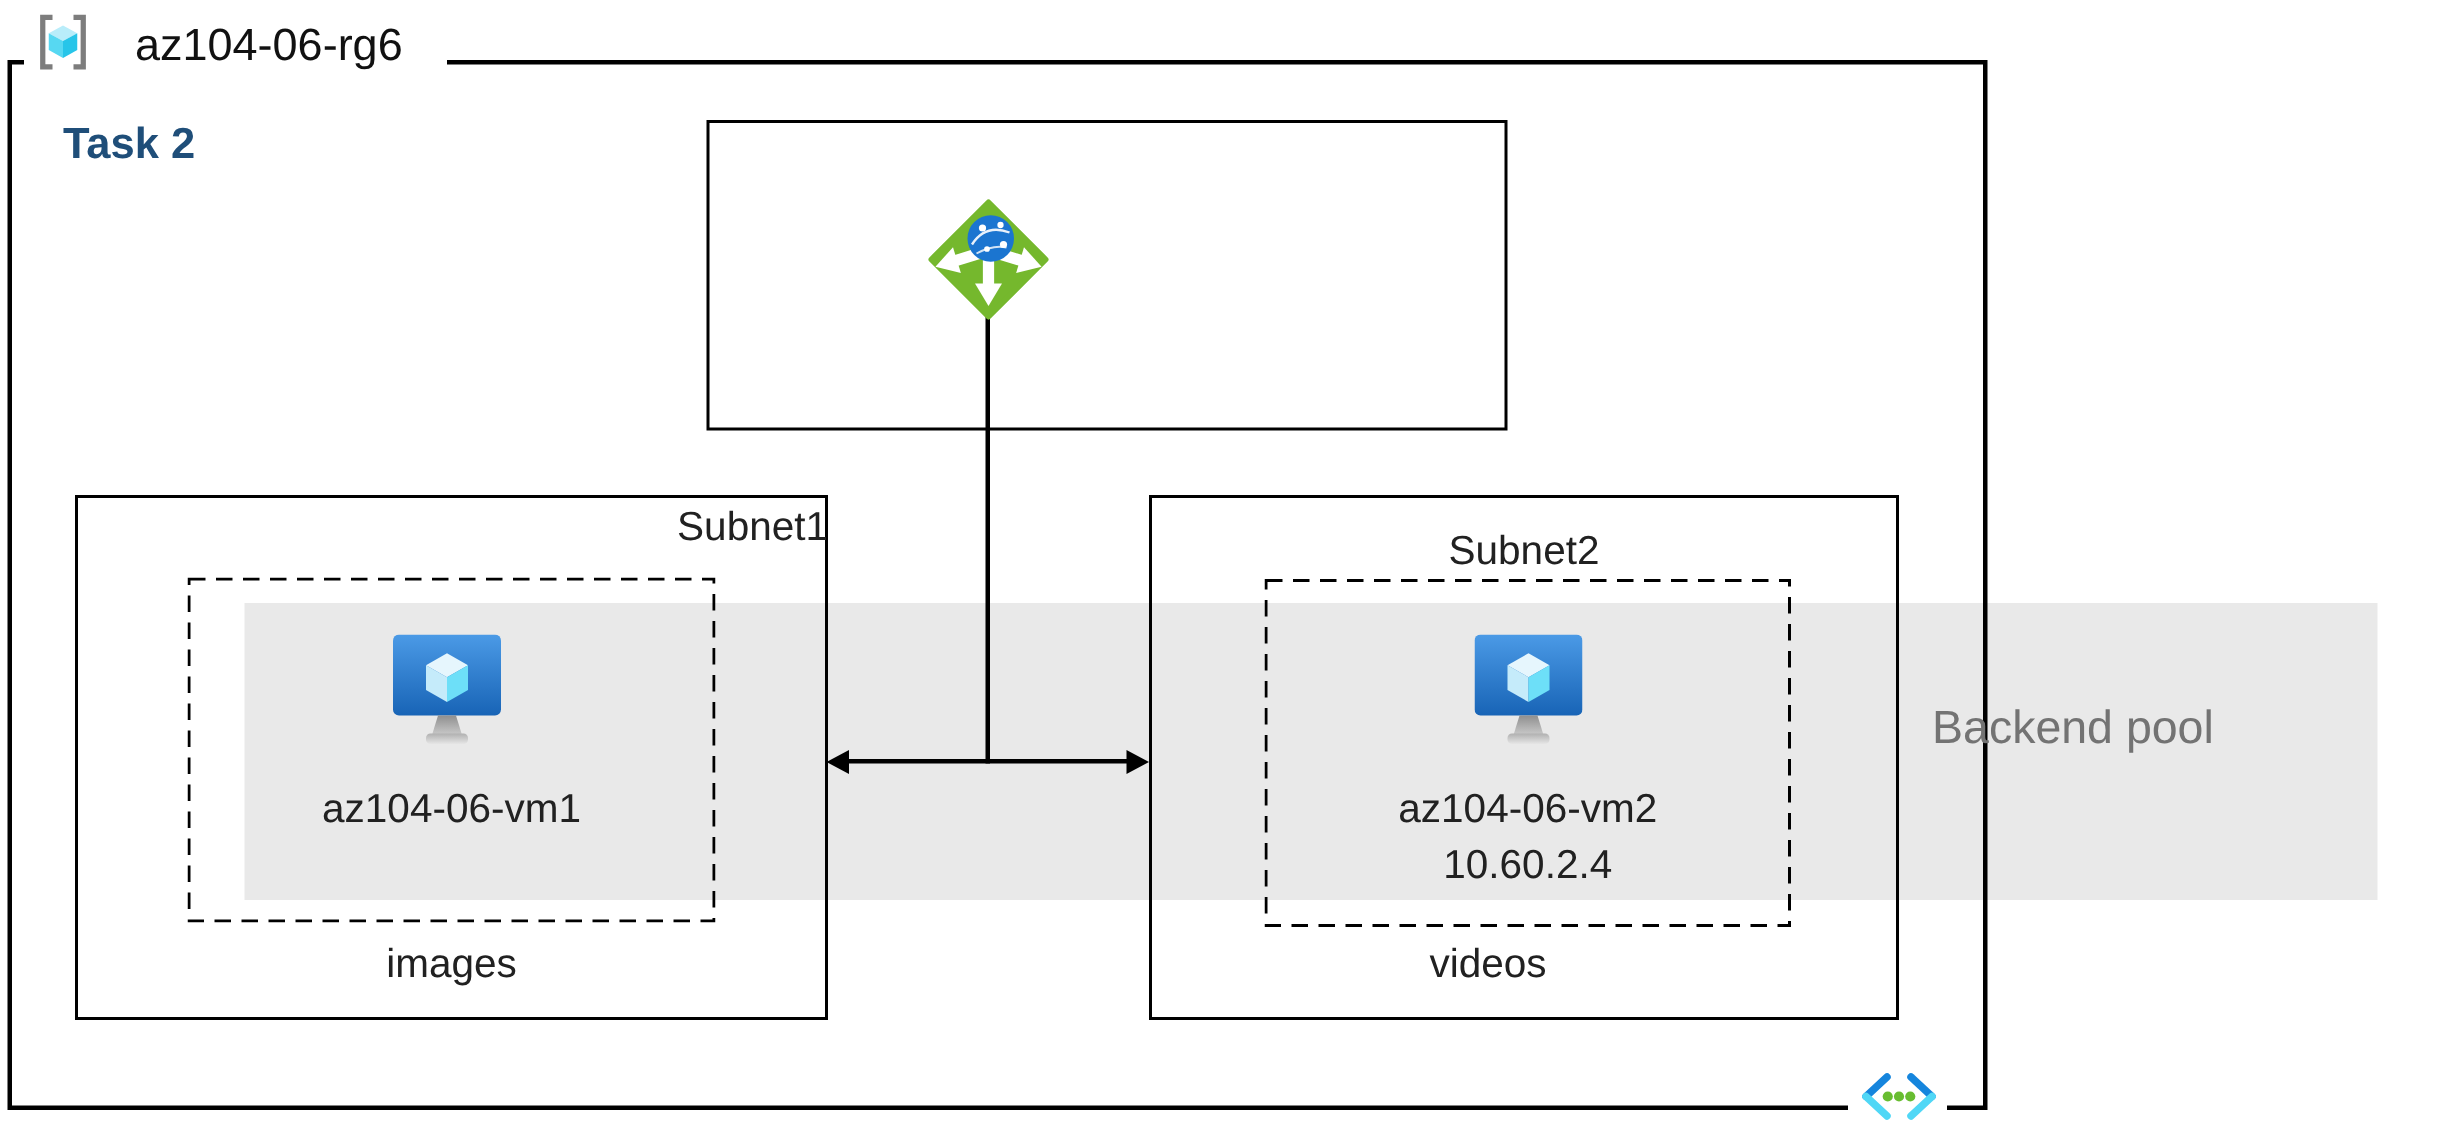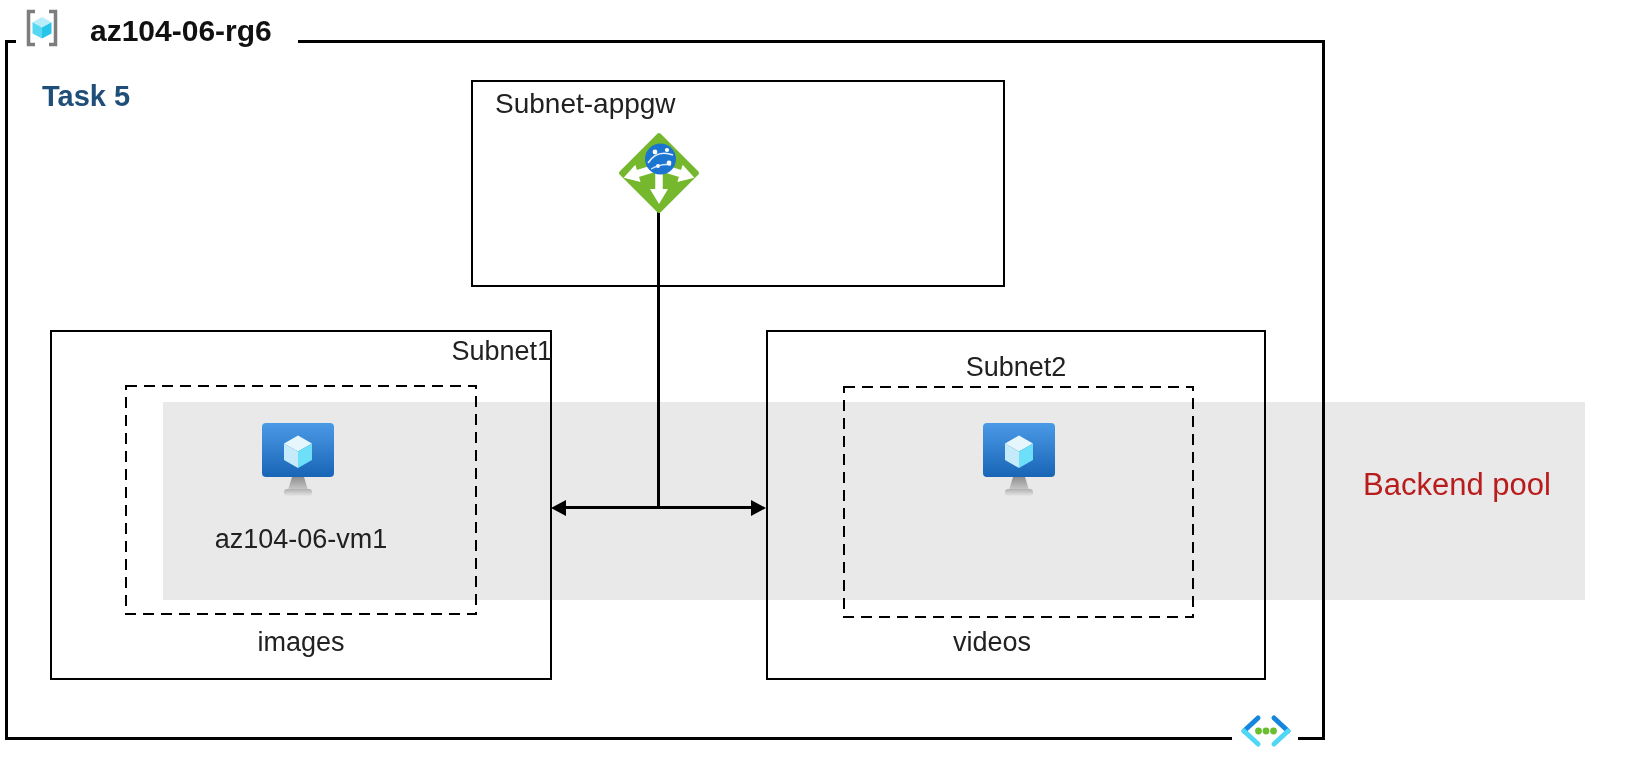--- a/index.html
+++ b/index.html
@@ -16,26 +16,26 @@
   }
   html,body{margin:0;padding:0;background:#fff;}
   #stage{
     position:relative;width:1625px;height:761px;background:#ffffff;
     font-family:"Liberation Sans","DejaVu Sans",sans-serif;color:var(--text-color);
     overflow:hidden;
   }
   .abs{position:absolute;}
   
   .band{left:163px;top:402px;width:1422px;height:198px;background:var(--backend-pool-band);z-index:0;}
-  .backend-label{left:1363px;top:467px;width:245px;font-size:31px;z-index:3;color:#b91c1c;}
+  .backend-label{left:1288px;top:467px;width:245px;font-size:31px;z-index:3;color:#737373;}
   
   .rg-box{left:5px;top:40px;width:1320px;height:700px;border:3px solid var(--line-black);box-sizing:border-box;z-index:1;background:transparent;}
   .rg-label-patch{left:16px;top:22px;width:282px;height:38px;background:#fff;z-index:2;}
   .rg-icon{left:22px;top:8px;z-index:3;}
-  .rg-title{left:90px;top:14px;font-size:30px;z-index:3;color:#111;font-weight:bold;}
+  .rg-title{left:90px;top:14px;font-size:30px;z-index:3;color:#111;}
   .task-label{left:42px;top:80px;font-size:29px;font-weight:bold;color:var(--task-label);z-index:3;}
   
   .appgw-box{left:471px;top:80px;width:534px;height:207px;border:2px solid var(--line-black);box-sizing:border-box;z-index:1;}
   .appgw-title{left:495px;top:88px;font-size:28px;z-index:2;}
   .appgw-icon{left:617px;top:131px;z-index:4;}
   .appgw-text{left:705px;top:142px;font-size:27px;line-height:37px;z-index:2;}
   
   .v-line{left:657px;top:202px;width:3px;height:307px;background:var(--line-black);z-index:2;}
   .h-line{left:563px;top:506px;width:191px;height:3px;background:var(--line-black);z-index:2;}
   .arrow-left{left:551px;top:500px;width:0;height:0;border-right:15px solid var(--line-black);border-top:8px solid transparent;border-bottom:8px solid transparent;z-index:2;}
@@ -70,24 +70,23 @@
 
   <svg class="abs rg-icon" width="40" height="40" viewBox="0 0 40 40">
     <path d="M13,3.5 H6.5 V36.5 H13" fill="none" stroke="#7d7d7d" stroke-width="3.5"></path>
     <path d="M27,3.5 H33.5 V36.5 H27" fill="none" stroke="#7d7d7d" stroke-width="3.5"></path>
     <polygon points="20,9 29.5,14.2 20,19.4 10.5,14.2" fill="#b9edfa"></polygon>
     <polygon points="10.5,14.2 20,19.4 20,30.6 10.5,25.4" fill="#57d8f2"></polygon>
     <polygon points="29.5,14.2 20,19.4 20,30.6 29.5,25.4" fill="#27c5e9"></polygon>
   </svg>
   <div class="abs rg-title">az104-06-rg6</div>
 
-  <div class="abs task-label">Task 5</div>
+  <div class="abs task-label">Task 2</div>
 
   <div class="abs appgw-box"></div>
-  <div class="abs appgw-title">Subnet-appgw</div>
 
   <svg class="abs appgw-icon" width="84" height="84" viewBox="0 0 84 84">
     <path d="M42,4 L80,42 L42,80 L4,42 Z" fill="#75b82d" stroke="#75b82d" stroke-width="4" stroke-linejoin="round"></path>
     <g fill="#fff" stroke="#fff">
       <g>
         <line x1="42" y1="36" x2="42" y2="60" stroke-width="7.5"></line>
         <polygon points="42,73 33,58 51,58" stroke="none"></polygon>
       </g>
       <g transform="rotate(73 42 36)">
         <line x1="42" y1="36" x2="42" y2="60" stroke-width="7.5"></line>
@@ -164,20 +163,24 @@
           <stop offset="1" stop-color="#e6e6e6"></stop>
       </linearGradient>
     </defs>
     <rect x="0" y="0" width="72" height="54" rx="4" fill="url(#scr2)"></rect>
     <polygon points="36,12.5 50,20.5 36,28.5 22,20.5" fill="#e6f6fd"></polygon>
     <polygon points="22,20.5 36,28.5 36,45 22,37" fill="#c5ebfa"></polygon>
     <polygon points="50,20.5 36,28.5 36,45 50,37" fill="#6ddff8"></polygon>
     <polygon points="30,54 42,54 46,67 26,67" fill="url(#stand2)"></polygon>
     <rect x="22" y="66" width="28" height="7" rx="3" fill="url(#base2)"></rect>
   </svg>
+  <div class="abs vm2-text">
+    <div>az104-06-vm2</div>
+    <div>10.60.2.4</div>
+  </div>
   <div class="abs videos-label">videos</div>
 
   <div class="abs vnet-patch"></div>
   <svg class="abs vnet-icon" width="56" height="38" viewBox="0 0 56 38">
     <line x1="20" y1="6" x2="6" y2="19" stroke="#1585dd" stroke-width="5" stroke-linecap="round"></line>
     <line x1="6" y1="19" x2="20" y2="32" stroke="#50d7f6" stroke-width="5" stroke-linecap="round"></line>
     <line x1="36" y1="6" x2="50" y2="19" stroke="#1585dd" stroke-width="5" stroke-linecap="round"></line>
     <line x1="50" y1="19" x2="36" y2="32" stroke="#50d7f6" stroke-width="5" stroke-linecap="round"></line>
     <circle cx="20.5" cy="19" r="3.4" fill="#68bd31"></circle>
     <circle cx="28" cy="19" r="3.4" fill="#68bd31"></circle>

